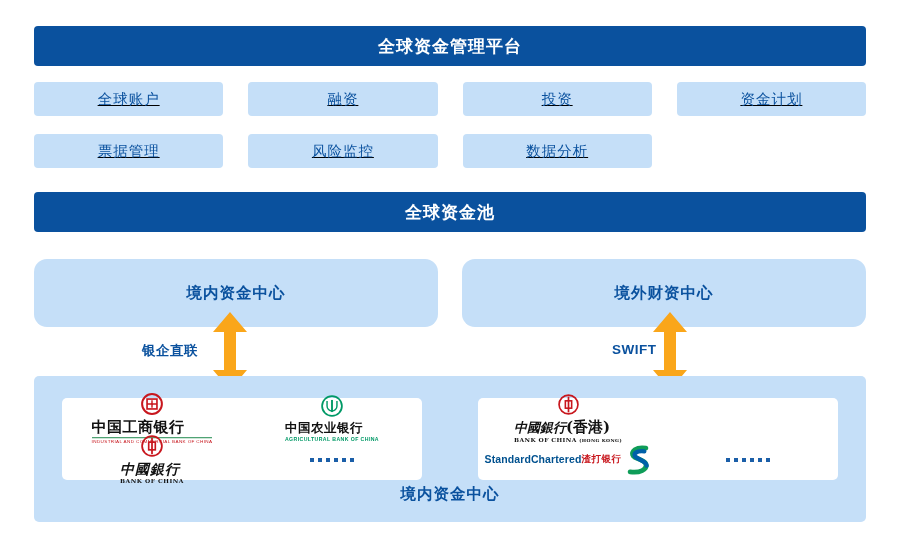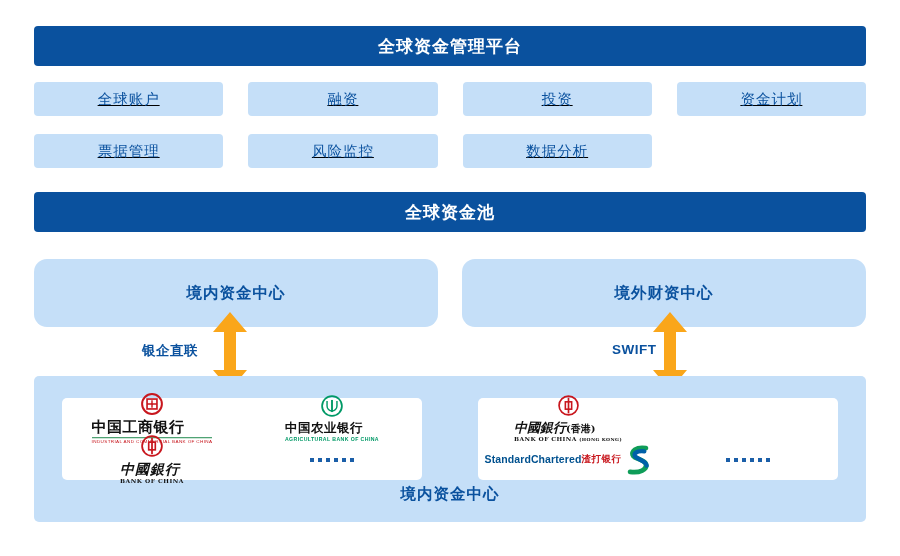--- a/index.html
+++ b/index.html
@@ -201,21 +201,21 @@
   .boc .en-name {
     font-size: 6px; color: #111111; letter-spacing: 0.5px; margin-top: 2px;
     font-family: "DejaVu Serif", serif; font-weight: bold; text-align: center;
   }
 
   
   .bochk .cn-name {
     font-size: 13px; color: #111111;
     font-family: "DejaVu Serif", serif; font-style: italic;
   }
-  .bochk .cn-name .suffix { font-size: 10px; font-style: normal; margin-top: 31px; }
+  .bochk .cn-name .suffix { font-size: 15px; font-style: normal; margin-top: 31px; }
   .bochk .en-name {
     font-size: 6px; color: #111111; letter-spacing: 0.4px; margin-top: 2px;
     font-family: "DejaVu Serif", serif; font-weight: bold;
   }
   .bochk .en-name .suffix { font-size: 4.6px; }
 
   
   .hsbc {
     display: flex; align-items: center; gap: 4px;
   }

